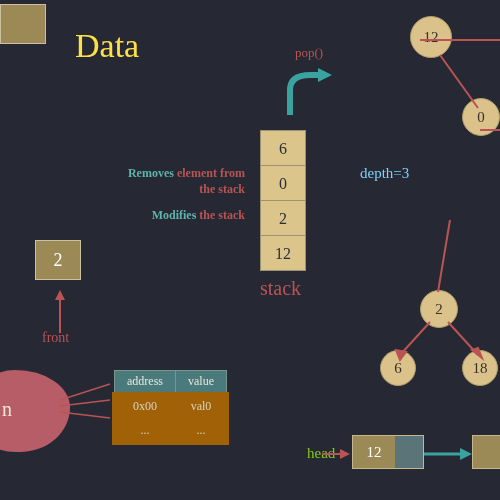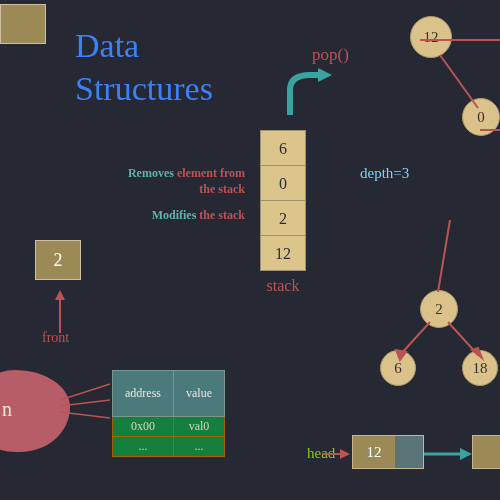--- a/index.html
+++ b/index.html
@@ -12,28 +12,28 @@
     color: #e8e1d4;
     position: relative;
     overflow: hidden;
   }
   .title {
     position: absolute;
     top: 25px;
     left: 75px;
     font-size: 34px;
     line-height: 1.25;
-    color: #3b82f6;
+    color: #fde047;
     font-weight: 400;
   }
   .pop-label {
     position: absolute;
     top: 45px;
-    left: 312px;
-    font-size: 17px;
+    left: 295px;
+    font-size: 13px;
     color: #b95454;
   }
   .pop-arrow {
     position: absolute;
     top: 60px;
     left: 280px;
   }
   .stack {
     position: absolute;
     top: 130px;
@@ -47,22 +47,21 @@
     text-align: center;
     font-size: 16px;
     height: 36px;
     line-height: 36px;
     box-sizing: border-box;
     margin-top: -1px;
   }
   .stack-cell:first-child { margin-top: 0; }
   .stack-label {
     color: #b95454;
-    font-size: 16px;
-    text-align: center;
+    font-size: 20px;
     margin-top: 6px;
   }
   .stack-desc {
     position: absolute;
     left: 125px;
     top: 165px;
     width: 120px;
     font-size: 12px;
     text-align: right;
     line-height: 1.35;
@@ -116,26 +115,26 @@
     top: 370px;
     left: 112px;
     border-collapse: collapse;
     font-size: 12px;
     color: #d8d1c2;
   }
   .mem-table th {
     background: #4a7a7c;
     color: #e8e6de;
     border: 1px solid #7a948e;
-    padding: 15px 12px;
+    padding: 3px 12px;
     font-weight: normal;
   }
   .mem-table td {
-    border: 1px solid #a16207;
-    background: #15803d;
+    border: 5px solid #a16207;
+    background: #a16207;
     padding: 2px 12px;
     text-align: center;
   }
   .depth-label {
     position: absolute;
     top: 165px;
     left: 360px;
     font-size: 15px;
     color: #7dd3fc;
   }
@@ -178,21 +177,20 @@
     width: 28px;
     background: #5b7478;
   }
   .blob-connector { position: absolute; }
 </style>
 </head>
 <body>
 
 <div class="title">
   <span>Data</span><br>
-  <span>Structures</span>
 </div>
 
 <div class="box-small box-top"></div>
 
 <div class="pop-label">pop()</div>
 <svg class="pop-arrow" width="60" height="60">
   <path d="M10 55 L10 30 Q10 15 30 15 L42 15" stroke="#3aa3a0" stroke-width="6" fill="none"></path>
   <path d="M38 8 L52 15 L38 22 Z" fill="#3aa3a0"></path>
 </svg>
 

